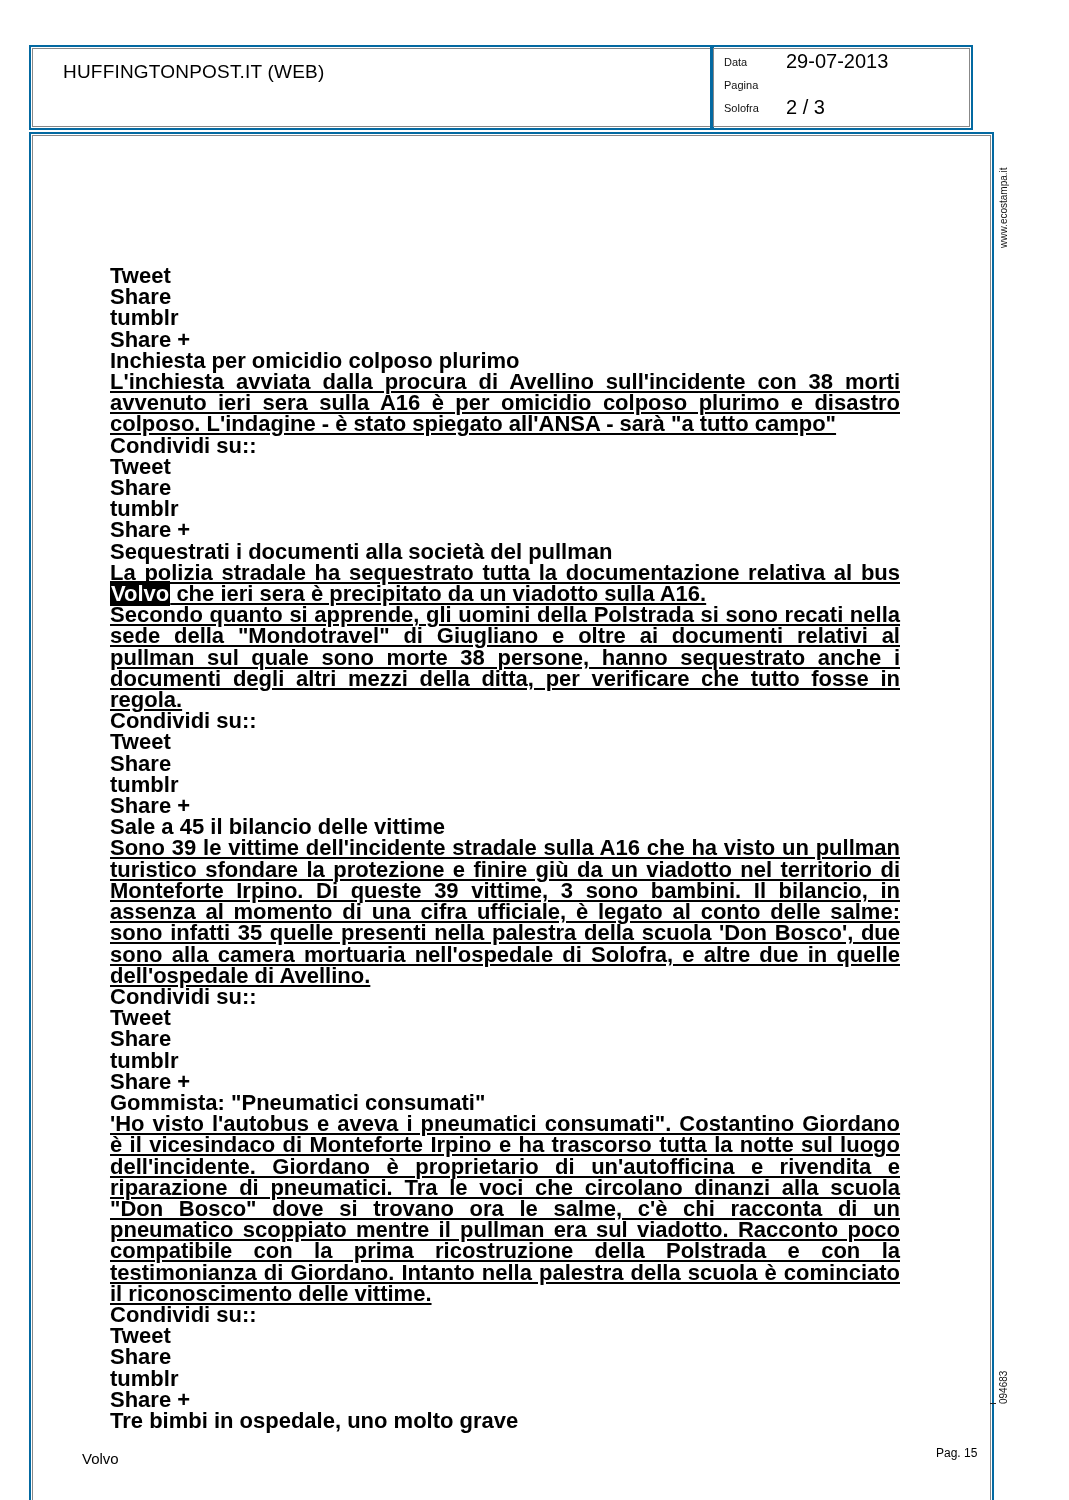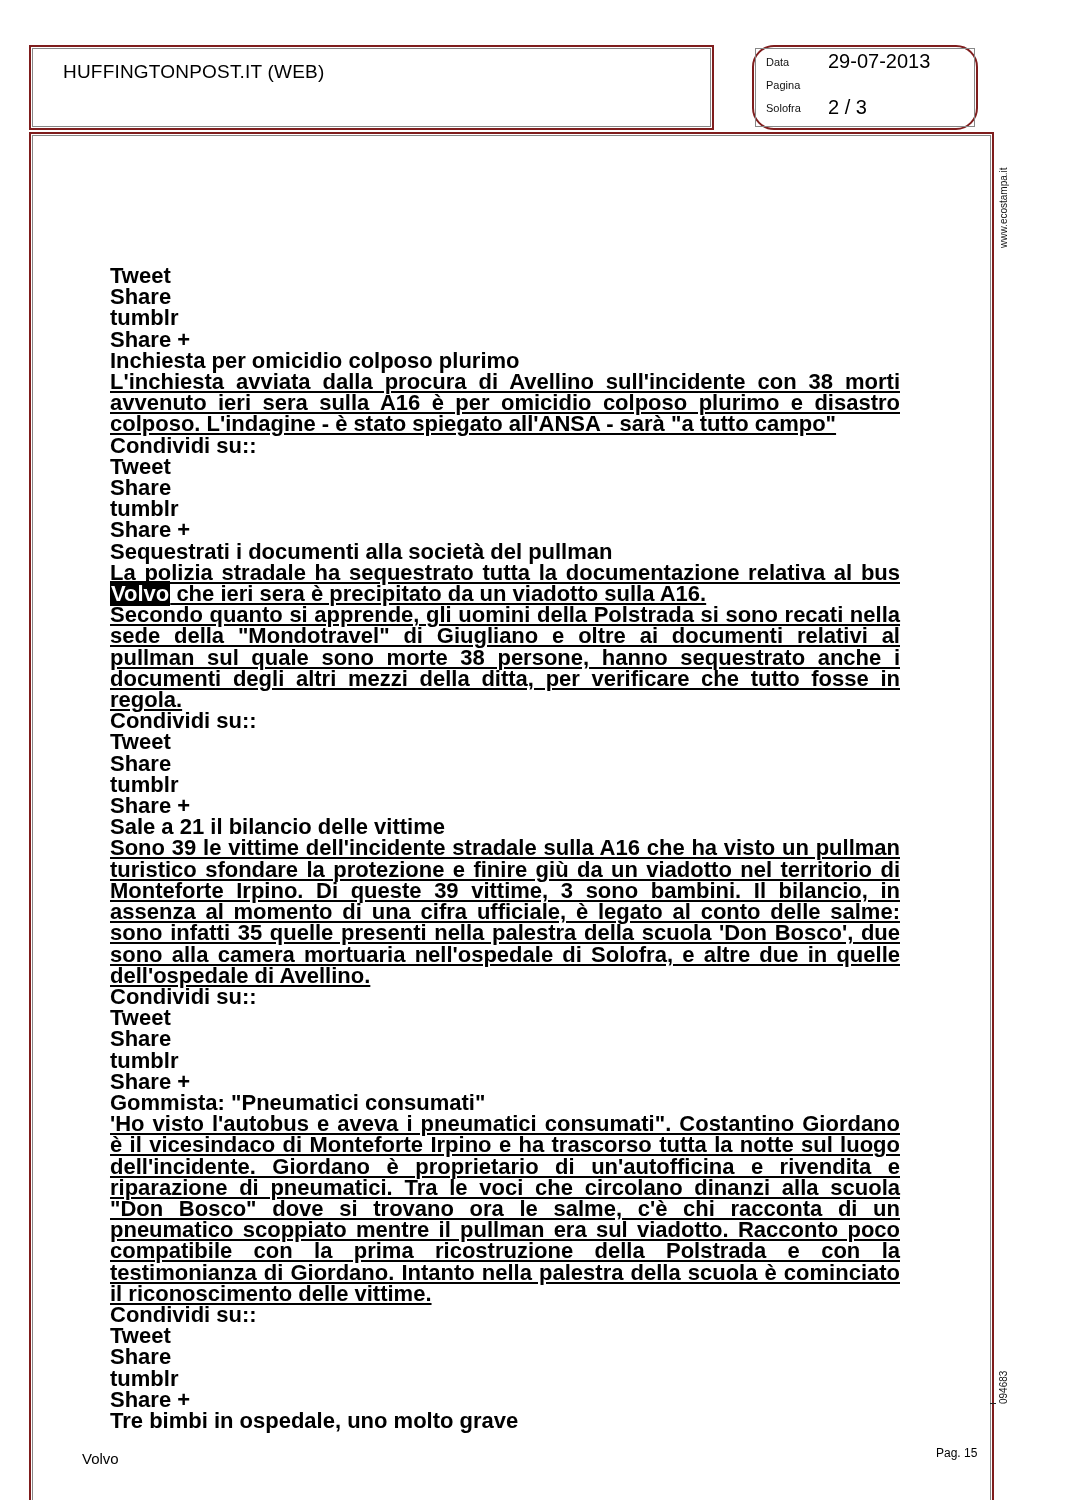--- a/index.html
+++ b/index.html
@@ -1,21 +1,21 @@
 <!DOCTYPE html>
 <html><head>
   <meta charset="utf-8">
   <style>
     html, body { margin: 0; padding: 0; background: #ffffff; }
     body { width: 1069px; height: 1500px; position: relative; overflow: hidden;
            font-family: "Liberation Sans", sans-serif; color: #000; }
-    .box { position: absolute; border: 2px solid #7f1d1d; box-sizing: border-box; }
+    .box { position: absolute; border: 2px solid #0369a1; box-sizing: border-box; }
     .box::after { content: ""; position: absolute; inset: 1px; border: 1px solid #888; pointer-events: none; }
     #hdr-left { left: 29px; top: 45px; width: 685px; height: 85px; }
-    #hdr-right { left: 752px; top: 45px; width: 226px; height: 85px; border-radius: 22px; }
+    #hdr-right { left: 710px; top: 45px; width: 263px; height: 85px; }
     #main { left: 29px; top: 132px; width: 965px; height: 1423px; }
     .source { position: absolute; left: 32px; top: 14px; font-size: 19px; letter-spacing: 0.2px; }
     .meta-label { position: absolute; left: 12px; font-size: 11px; color: #111; }
     .meta-val { position: absolute; left: 74px; font-size: 20px; }
     .side { position: absolute; font-size: 10px; color: #111; transform-origin: left top; transform: rotate(-90deg); white-space: nowrap; }
     #side-top { left: 998px; top: 248px; }
     #side-bot { left: 998px; top: 1404px; font-size: 10px; }
     .side-tick { position: absolute; left: 990px; top: 1403px; width: 6px; height: 1px; background: #222; }
     .footer-divider { position: absolute; left: 0; right: 0; bottom: 16px; border-top: 2px solid #222; }
     .footer-note { position: absolute; left: 0; right: 0; bottom: 0px; height: 16px; text-align: center;
@@ -71,21 +71,21 @@
   <span class="ln">Sequestrati i documenti alla società del pullman</span>
   <span class="para"><span>La polizia stradale ha sequestrato tutta la documentazione relativa al bus </span><span class="hl">Volvo</span><span> che ieri sera è precipitato da un viadotto sulla A16.</span></span>
   <span class="para">Secondo quanto si apprende, gli uomini della Polstrada si sono recati nella sede della "Mondotravel" di Giugliano e oltre ai documenti relativi al pullman sul quale sono morte 38 persone, hanno sequestrato anche i documenti degli altri mezzi della ditta, per verificare che tutto fosse in regola.</span>
 
   <span class="ln">Condividi su::</span>
   <span class="ln">Tweet</span>
   <span class="ln">Share</span>
   <span class="ln">tumblr</span>
   <span class="ln">Share +</span>
 
-  <span class="ln">Sale a 21 il bilancio delle vittime</span>
+  <span class="ln">Sale a 45 il bilancio delle vittime</span>
   <span class="para">Sono 39 le vittime dell'incidente stradale sulla A16 che ha visto un pullman turistico sfondare la protezione e finire giù da un viadotto nel territorio di Monteforte Irpino. Di queste 39 vittime, 3 sono bambini. Il bilancio, in assenza al momento di una cifra ufficiale, è legato al conto delle salme: sono infatti 35 quelle presenti nella palestra della scuola 'Don Bosco', due sono alla camera mortuaria nell'ospedale di Solofra, e altre due in quelle dell'ospedale di Avellino.</span>
 
   <span class="ln">Condividi su::</span>
   <span class="ln">Tweet</span>
   <span class="ln">Share</span>
   <span class="ln">tumblr</span>
   <span class="ln">Share +</span>
 
   <span class="ln">Gommista: "Pneumatici consumati"</span>
   <span class="para">'Ho visto l'autobus e aveva i pneumatici consumati". Costantino Giordano è il vicesindaco di Monteforte Irpino e ha trascorso tutta la notte sul luogo dell'incidente. Giordano è proprietario di un'autofficina e rivendita e riparazione di pneumatici. Tra le voci che circolano dinanzi alla scuola "Don Bosco" dove si trovano ora le salme, c'è chi racconta di un pneumatico scoppiato mentre il pullman era sul viadotto. Racconto poco compatibile con la prima ricostruzione della Polstrada e con la testimonianza di Giordano. Intanto nella palestra della scuola è cominciato il riconoscimento delle vittime.</span>

